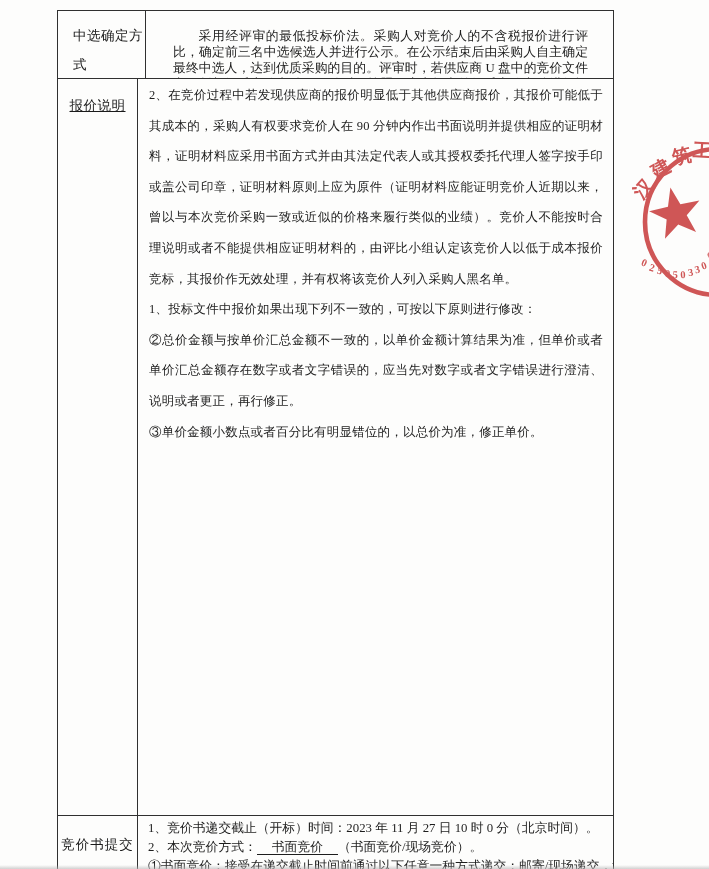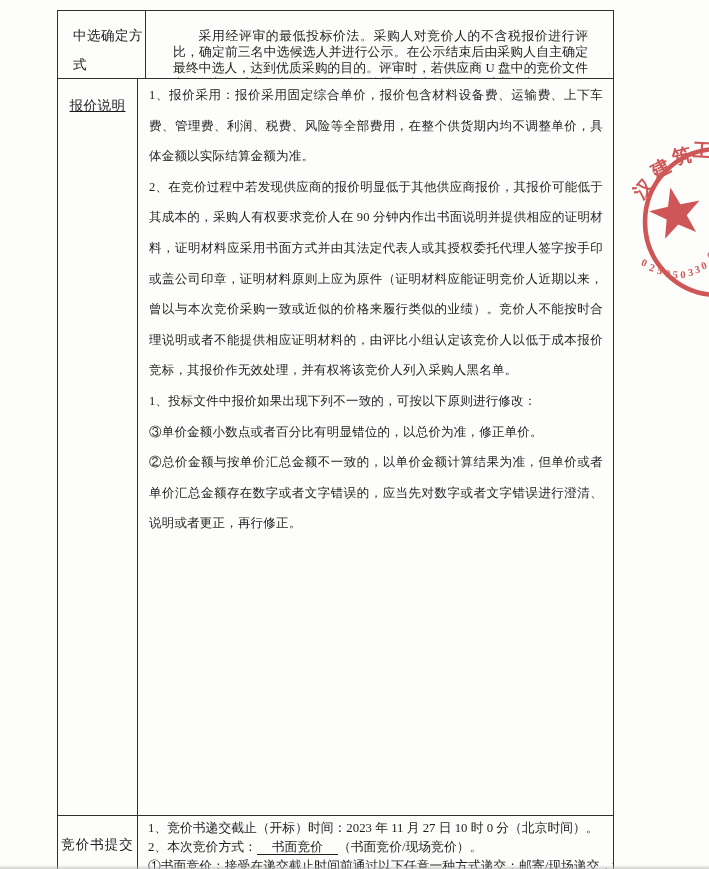--- a/index.html
+++ b/index.html
@@ -68,25 +68,24 @@
   <div class="trow r1">
     <div class="lcell l1">中选确定方式</div>
     <div class="ccell c1">
       <p>采用经评审的最低投标价法。采购人对竞价人的不含税报价进行评比，确定前三名中选候选人并进行公示。在公示结束后由采购人自主确定最终中选人，达到优质采购的目的。评审时，若供应商 U 盘中的竞价文件电子版与纸质竞价文件不一致时，按照供应商提交的纸质竞价文件进行评比。</p>
     </div>
   </div>
 
   <div class="trow r2">
     <div class="lcell l2">报价说明</div>
     <div class="ccell c2">
-      <p>1、报价采用：报价采用固定综合单价，报价包含材料设备费、运输费、上下车费、管理费、利润、税费、风险等全部费用，在整个供货期内均不调整单价，具体金额以实际结算金额为准。</p>
       <p>2、在竞价过程中若发现供应商的报价明显低于其他供应商报价，其报价可能低于其成本的，采购人有权要求竞价人在 90 分钟内作出书面说明并提供相应的证明材料，证明材料应采用书面方式并由其法定代表人或其授权委托代理人签字按手印或盖公司印章，证明材料原则上应为原件（证明材料应能证明竞价人近期以来，曾以与本次竞价采购一致或近似的价格来履行类似的业绩）。竞价人不能按时合理说明或者不能提供相应证明材料的，由评比小组认定该竞价人以低于成本报价竞标，其报价作无效处理，并有权将该竞价人列入采购人黑名单。</p>
       <p>1、投标文件中报价如果出现下列不一致的，可按以下原则进行修改：</p>
+      <p>②总价金额与按单价汇总金额不一致的，以单价金额计算结果为准，但单价或者单价汇总金额存在数字或者文字错误的，应当先对数字或者文字错误进行澄清、说明或者更正，再行修正。</p>
       <p>③单价金额小数点或者百分比有明显错位的，以总价为准，修正单价。</p>
-      <p>②总价金额与按单价汇总金额不一致的，以单价金额计算结果为准，但单价或者单价汇总金额存在数字或者文字错误的，应当先对数字或者文字错误进行澄清、说明或者更正，再行修正。</p>
     </div>
   </div>
 
   <div class="trow r3">
     <div class="lcell l3">竞价书提交</div>
     <div class="ccell c3">
       <div class="subline">1、竞价书递交截止（开标）时间：2023 年 11 月 27 日 10 时 0 分（北京时间）。</div>
       <div class="subline"><span>2、本次竞价方式：</span><span class="blank-underline">书面竞价</span><span>（书面竞价/现场竞价）。</span></div>
       <div class="subline"><span>①书面竞价：接受在</span><span class="inline-underline">递交截止时间</span><span>前通过以下任意一种方式递交：</span><span class="inline-underline">邮寄/现场递交</span><span>，竞</span></div>
     </div>

